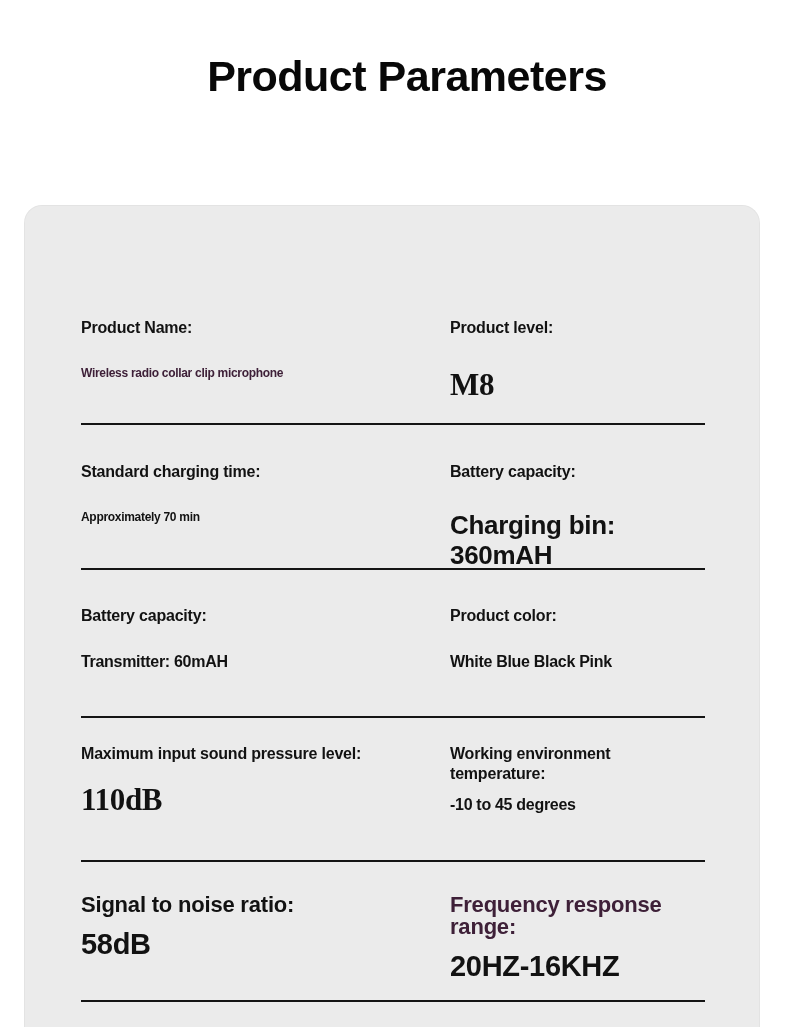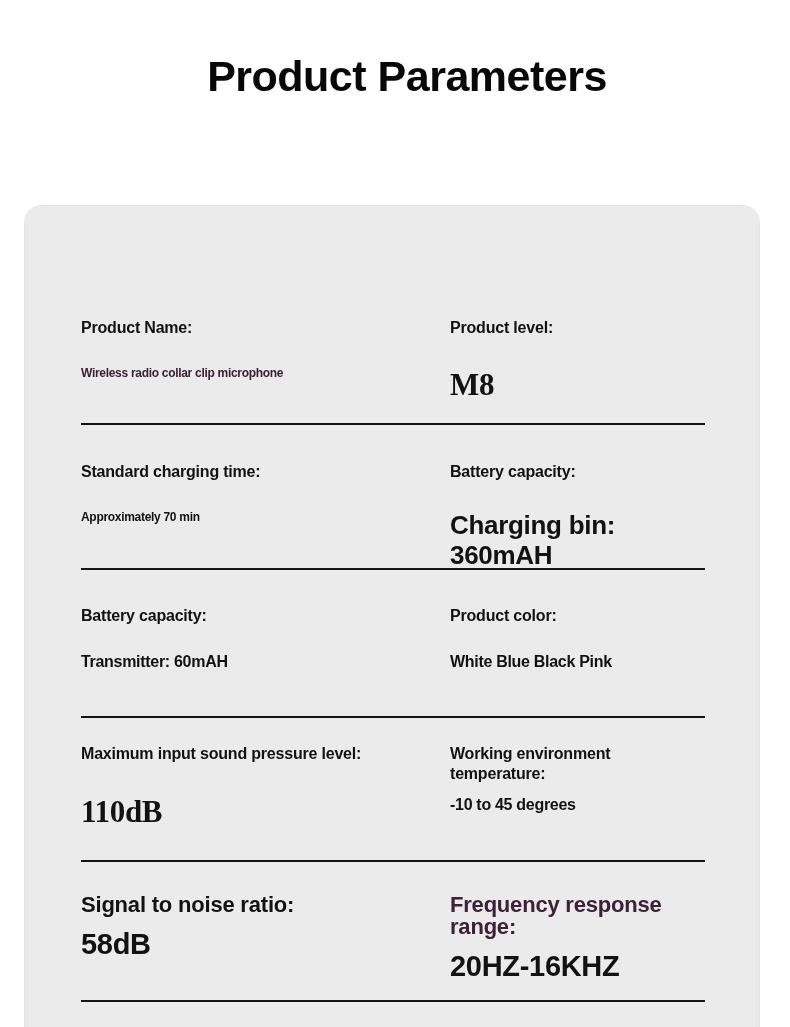--- a/index.html
+++ b/index.html
@@ -76,21 +76,21 @@
   }
   .v16{font-size:16px;}
   .v18{font-size:12px;}
   .v20{font-size:16px;}
   .v21{font-size:26px;}
   .v29{font-size:29px;}
   .v33{font-size:31px;font-family:Liberation Serif, serif;}
   .r1 .value{margin-top:29px;}
   .r2 .value{margin-top:29px;}
   .r3 .value{margin-top:27px;}
-  .r4 .cell-left .value{margin-top:30px;}
+  .r4 .cell-left .value{margin-top:18px;}
   .r4 .cell-right .value{margin-top:12px;}
   .r5 .value{margin-top:12px;}
   .r4 .cell-right .label{max-width:220px;}
 </style>
 </head>
 <body>
 
 <div class="stage">
 
   <h1 class="page-title">Product Parameters</h1>

